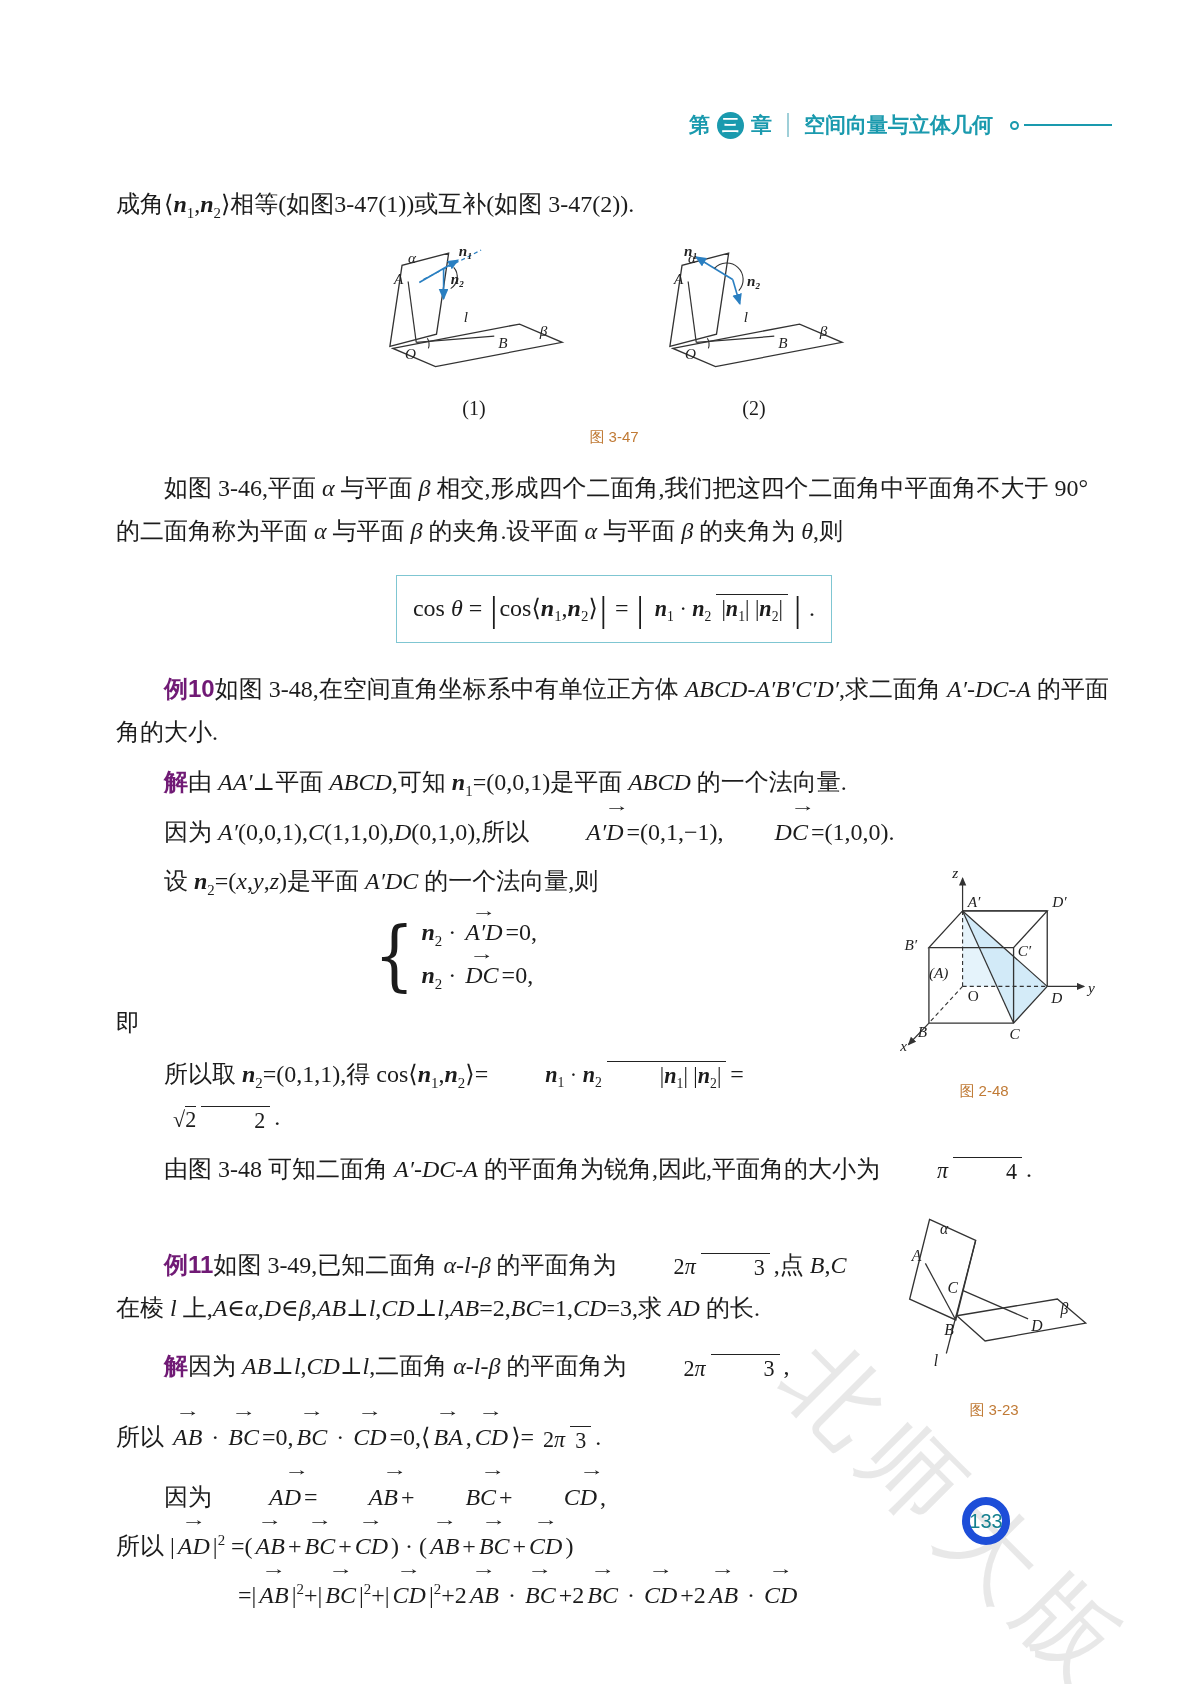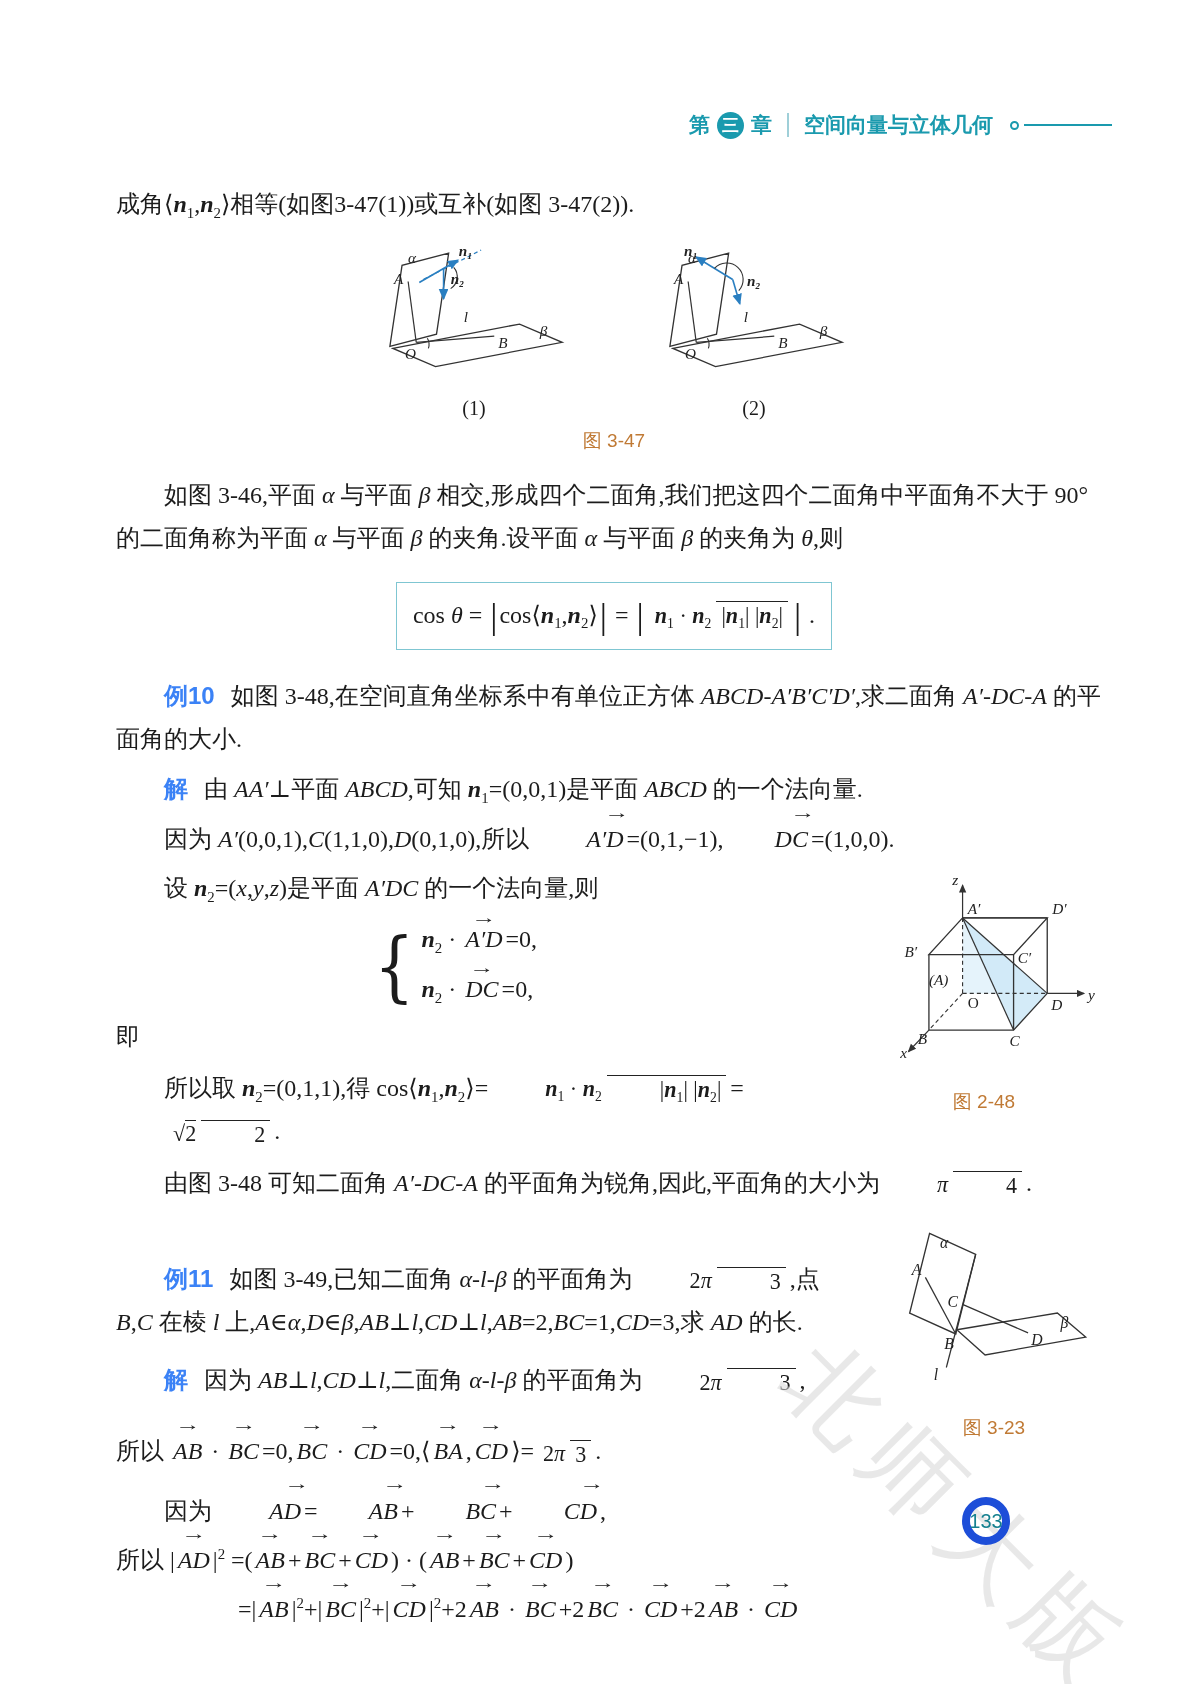--- a/index.html
+++ b/index.html
@@ -14,56 +14,56 @@
   .badge{width:27px;height:27px;border-radius:50%;background:#1a9aae;color:#fff;display:inline-flex;
        align-items:center;justify-content:center;font-size:17px;flex:0 0 auto;}
   .hdr-bar{width:2px;height:24px;background:#9fcfd8;margin:0 8px;}
   .hdr-deco{display:flex;align-items:center;gap:5px;margin-left:10px;}
   .hdr-deco .dot{width:9px;height:9px;border:2px solid #1a9aae;border-radius:50%;}
   .hdr-deco .line{width:88px;height:2px;background:#1a9aae;}
 
   
   p.txt{line-height:1.8;margin:6px 0;}
   .ind{text-indent:2em;}
-  .ex-label{color:#3b82f6;font-weight:bold;font-family:"Liberation Sans",sans-serif;margin-right:16px;}
+  .ex-label{color:#701a75;font-weight:bold;font-family:"Liberation Sans",sans-serif;}
   .it{font-style:italic;font-family:"Liberation Serif","DejaVu Serif",serif;}
   .bi{font-style:italic;font-weight:bold;}
   sub{font-size:.62em;}
   sup{font-size:.62em;}
 
   .vec{position:relative;display:inline-block;font-style:italic;margin:0 2px;padding:0 1px;}
   .vec::before{content:"\2192";position:absolute;top:-.78em;left:50%;transform:translateX(-50%) scaleX(1.5);
        font-size:.7em;font-style:normal;line-height:1;}
 
   .frac{display:inline-flex;flex-direction:row;align-items:center;vertical-align:middle;
        margin:0 4px;line-height:1.25;font-size:.92em;}
   .frac .num{padding:0 5px;}
   .frac .den{border-top:1.4px solid #222;padding:0 5px;}
   .sqrt{white-space:nowrap;}
   .sqrt .rad{border-top:1.4px solid #222;}
   .bigbar{font-size:1.5em;vertical-align:-0.15em;font-weight:300;padding:0 2px;}
 
   .cases{display:inline-flex;align-items:center;}
   .cases::before{content:"{";font-family:"DejaVu Serif",serif;font-size:265%;font-weight:300;
        margin-right:7px;transform:scaleY(1.22);line-height:1;}
-  .cases .rows{display:flex;flex-direction:column;gap:15px;}
+  .cases .rows{display:flex;flex-direction:column;gap:8px;}
   .cases .rows .r{line-height:1.4;}
   .sys-block{margin:12px 0 12px 258px;}
   .row-ji{display:flex;align-items:center;margin:10px 0;}
   .row-ji .cases{margin-left:226px;}
 
   .formula-box{width:fit-content;margin:22px auto 24px;border:1.5px solid #7fc6d2;
        padding:12px 16px;font-size:24px;}
 
   
   .fig347{margin:16px 0 20px;text-align:center;}
   .fig347 .pair{display:flex;justify-content:center;gap:55px;}
   .subfig{display:flex;flex-direction:column;align-items:center;}
   .subcap{font-size:20px;margin-top:2px;}
-  .fig-cap{color:#c07a35;font-family:"Liberation Sans",sans-serif;font-size:19px;margin-top:8px;text-align:center;}
+  .fig-cap{color:#c07a35;font-family:"Liberation Sans",sans-serif;font-size:15px;margin-top:8px;text-align:center;}
   .fig-right{float:right;text-align:center;margin:4px 0 8px 26px;}
   svg text{font-family:"Liberation Serif","DejaVu Serif",serif;font-size:15px;fill:#222;font-style:italic;}
   svg text.nlab{font-weight:bold;font-size:15px;}
   svg text.rm{font-style:normal;}
 
   
   .page-num{position:absolute;left:962px;top:1497px;width:48px;height:48px;border:8px solid #1d4ed8;
        border-radius:50%;display:flex;align-items:center;justify-content:center;color:#15808f;
        font-family:"Liberation Sans",sans-serif;font-size:20px;}
   .watermark{position:absolute;left:845px;top:1315px;font-size:96px;letter-spacing:14px;color:#d7d7d7;

